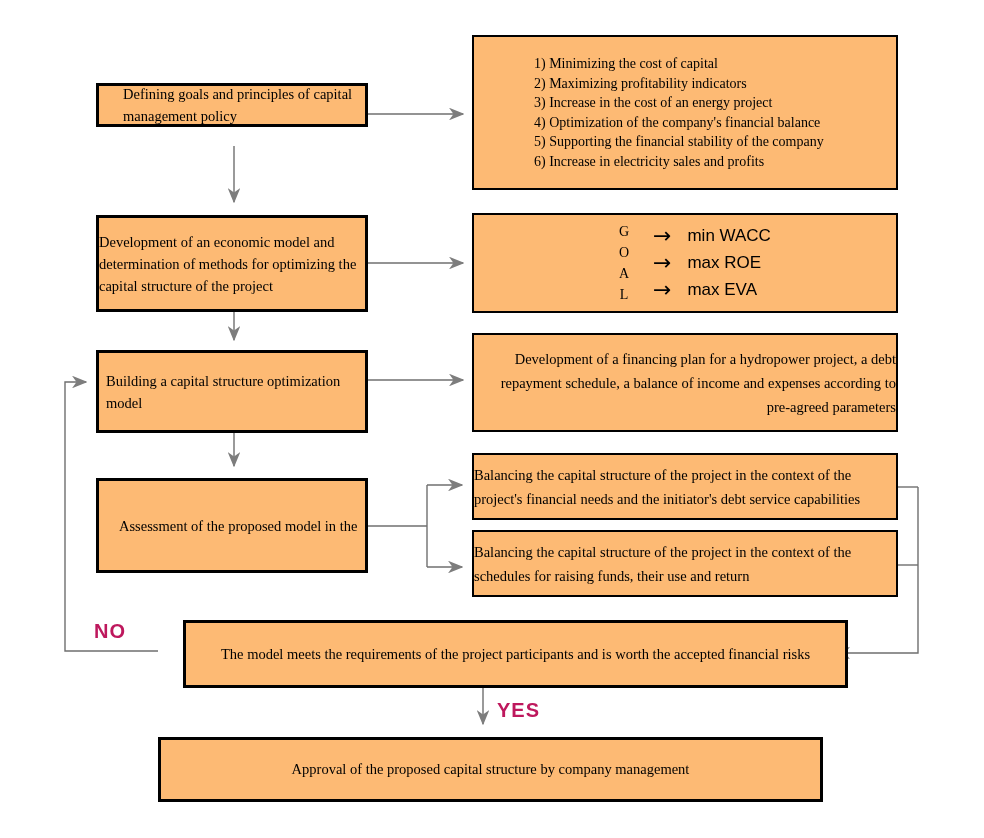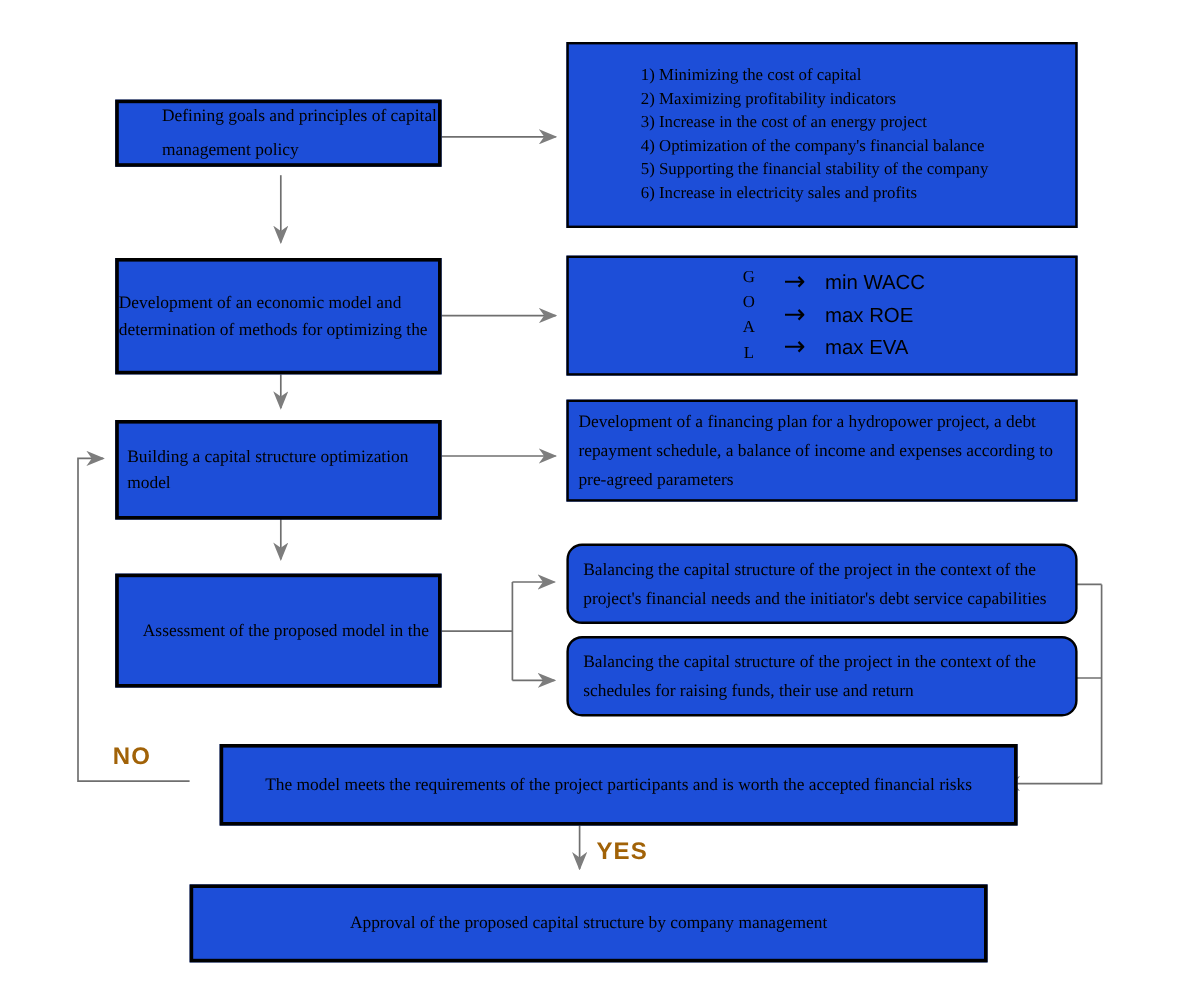--- a/index.html
+++ b/index.html
@@ -2,40 +2,40 @@
 <html><head>
 <meta charset="utf-8">
 <style>
   html,body{margin:0;padding:0;background:#ffffff;}
   #canvas{
     position:relative;width:984px;height:838px;background:#ffffff;
     font-family:"Liberation Serif", serif;color:#000;overflow:hidden;
   }
   #connector-layer{position:absolute;left:0;top:0;width:984px;height:838px;}
   .box{
-    position:absolute;box-sizing:border-box;background:#1d4ed8;
+    position:absolute;box-sizing:border-box;background:#fdba74;
     border:2px solid #000;display:flex;flex-direction:column;justify-content:center;
   }
   .left-box{left:96px;width:272px;border-width:3px;font-size:14.5px;line-height:22px;}
   .right-box{left:472px;width:426px;}
   .line{display:block;white-space:nowrap;}
   .goal-list{font-size:14px;line-height:19.5px;padding-left:60px;}
   .plan-box{font-size:14.5px;line-height:24px;padding-left:8px;}
-  .balance-box{font-size:14.5px;line-height:24px;padding-left:12px;border-radius:13px;}
+  .balance-box{font-size:14.5px;line-height:24px;}
   .center-box{left:158px;width:665px;border-width:3px;text-align:center;font-size:14.5px;}
   .goal-flex{display:flex;flex-direction:row;align-items:center;margin-left:141px;}
   .goal-letters{display:flex;flex-direction:column;width:18px;text-align:center;
     font-size:14px;line-height:21px;font-family:"Liberation Serif",serif;}
   .goal-rows{display:flex;flex-direction:column;margin-left:20px;}
   .goal-row{display:flex;flex-direction:row;align-items:center;height:27px;}
   .goal-arrow{font-family:"DejaVu Sans",sans-serif;font-size:22px;line-height:22px;}
   .goal-target{margin-left:16px;font-family:"Liberation Sans",sans-serif;font-size:17px;}
   .branch-label{
     position:absolute;font-family:"Liberation Sans",sans-serif;font-weight:bold;
-    font-size:20px;letter-spacing:1px;color:#a16207;
+    font-size:20px;letter-spacing:1px;color:#be185d;
   }
 </style>
 </head>
 <body>
 
 <div id="canvas">
 
   <svg id="connector-layer" viewBox="0 0 984 838" xmlns="http://www.w3.org/2000/svg">
     <defs>
       <marker id="ah" markerWidth="11" markerHeight="9" refX="10" refY="4.5" orient="auto">
@@ -54,28 +54,29 @@
       <path d="M427 485 H462" marker-end="url(#ah)"></path>
       <path d="M427 567 H462" marker-end="url(#ah)"></path>
       <path d="M897 487 H918"></path>
       <path d="M897 565 H918"></path>
       <path d="M918 487 V653 H836" marker-end="url(#ah)"></path>
       <path d="M158 651 H65 V382 H86" marker-end="url(#ah)"></path>
       <path d="M483 688 V724" marker-end="url(#ah)"></path>
     </g>
   </svg>
 
-  <div class="box left-box" style="top:83px;height:56px;padding-left:36px;justify-content:space-between;">
+  <div class="box left-box" style="top:83px;height:44px;padding-left:24px;">
     <span class="line">Defining goals and principles of capital</span>
     <span class="line">management policy</span>
   </div>
 
   <div class="box left-box" style="top:215px;height:97px;">
     <span class="line">Development of an economic model and</span>
     <span class="line">determination of methods for optimizing the</span>
+    <span class="line">capital structure of the project</span>
   </div>
 
   <div class="box left-box" style="top:350px;height:83px;padding-left:7px;">
     <span class="line">Building a capital structure optimization</span>
     <span class="line">model</span>
   </div>
 
   <div class="box left-box" style="top:478px;height:95px;padding-left:20px;">
     <span class="line">Assessment of the proposed model in the</span>
   </div>
@@ -107,21 +108,21 @@
           <span class="goal-target">max ROE</span>
         </div>
         <div class="goal-row">
           <span class="goal-arrow">→</span>
           <span class="goal-target">max EVA</span>
         </div>
       </div>
     </div>
   </div>
 
-  <div class="box right-box plan-box" style="top:333px;height:85px;">
+  <div class="box right-box plan-box" style="top:333px;height:99px;text-align:right;">
     <span class="line">Development of a financing plan for a hydropower project, a debt</span>
     <span class="line">repayment schedule, a balance of income and expenses according to</span>
     <span class="line">pre-agreed parameters</span>
   </div>
 
   <div class="box right-box balance-box" style="top:453px;height:67px;">
     <span class="line">Balancing the capital structure of the project in the context of the</span>
     <span class="line">project's financial needs and the initiator's debt service capabilities</span>
   </div>
 

